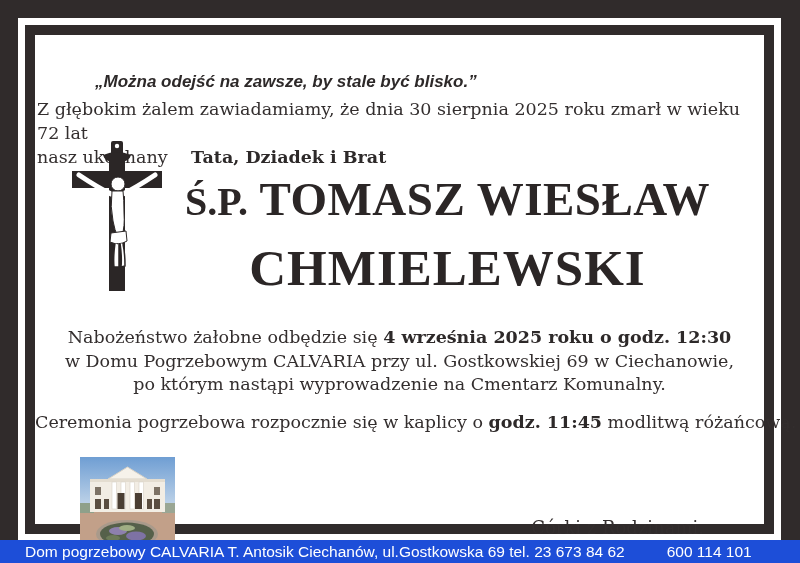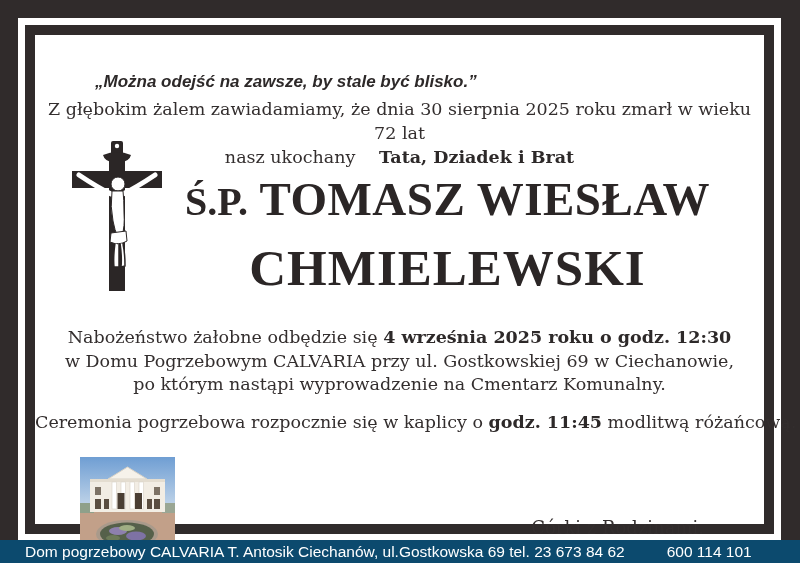--- a/index.html
+++ b/index.html
@@ -13,21 +13,21 @@
   .inner{position:absolute;left:7px;top:7px;right:7px;bottom:6px;border:10px solid #302b2b;background:#ffffff;}
   .content{position:absolute;inset:0;color:#332e2e;padding-left:42px;}
 
   .quote{
     position:absolute;left:60px;top:37px;width:440px;
     font-family:"Liberation Sans", sans-serif;
     font-weight:bold;font-style:italic;font-size:17px;color:#2d2929;
     white-space:nowrap;
   }
   .announce{
-    position:absolute;left:2px;right:2px;top:62px;text-align:center;
+    position:absolute;left:2px;right:2px;top:62px;text-align:left;
     font-size:17.5px;line-height:24px;color:#332e2e;
   }
   .announce b{font-weight:bold;color:#2d2929;margin-left:18px;}
 
   .crucifix{position:absolute;left:34px;top:104px;}
 
   .nameblock{
     position:absolute;left:104px;right:8px;top:138px;text-align:center;
     font-family:"Liberation Serif", serif;font-weight:bold;color:#2b2626;
   }
@@ -46,21 +46,21 @@
   }
 
   .photo{position:absolute;left:45px;top:422px;width:95px;height:96px;}
 
   .closing{
     position:absolute;right:60px;top:455px;text-align:right;
     font-size:18px;line-height:25px;color:#332e2e;
   }
 
   .footer{
-    position:absolute;left:0;right:0;bottom:0;height:23px;background:#0c4a6e;
+    position:absolute;left:0;right:0;bottom:0;height:23px;background:#1d4ed8;
     color:#ffffff;font-family:"Liberation Sans", sans-serif;font-size:15.5px;
     display:flex;align-items:center;padding-left:25px;box-sizing:border-box;
     white-space:nowrap;
   }
   .footer .gap{display:inline-block;width:42px;}
 </style>
 </head>
 <body>
 
 <div class="frame">

